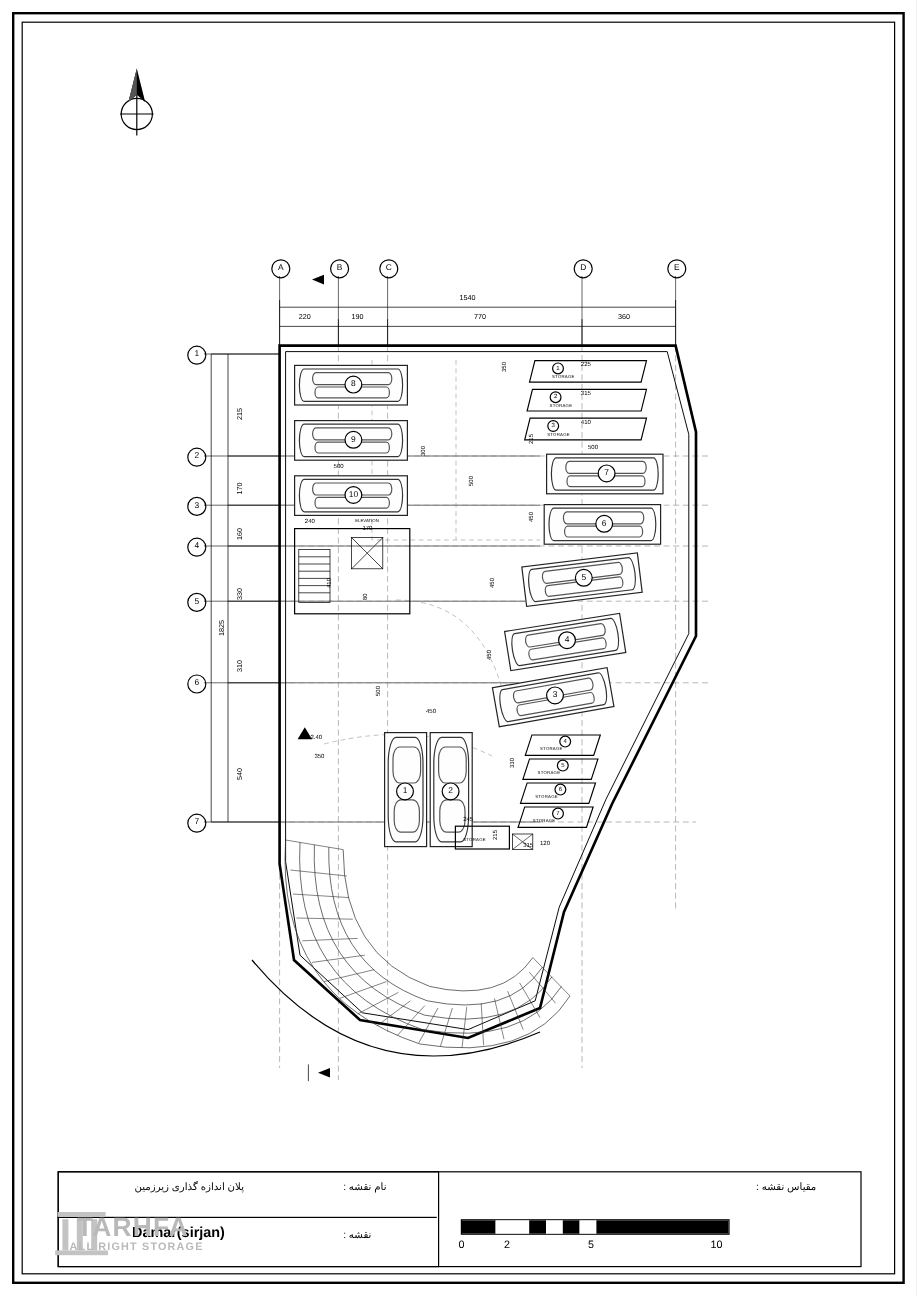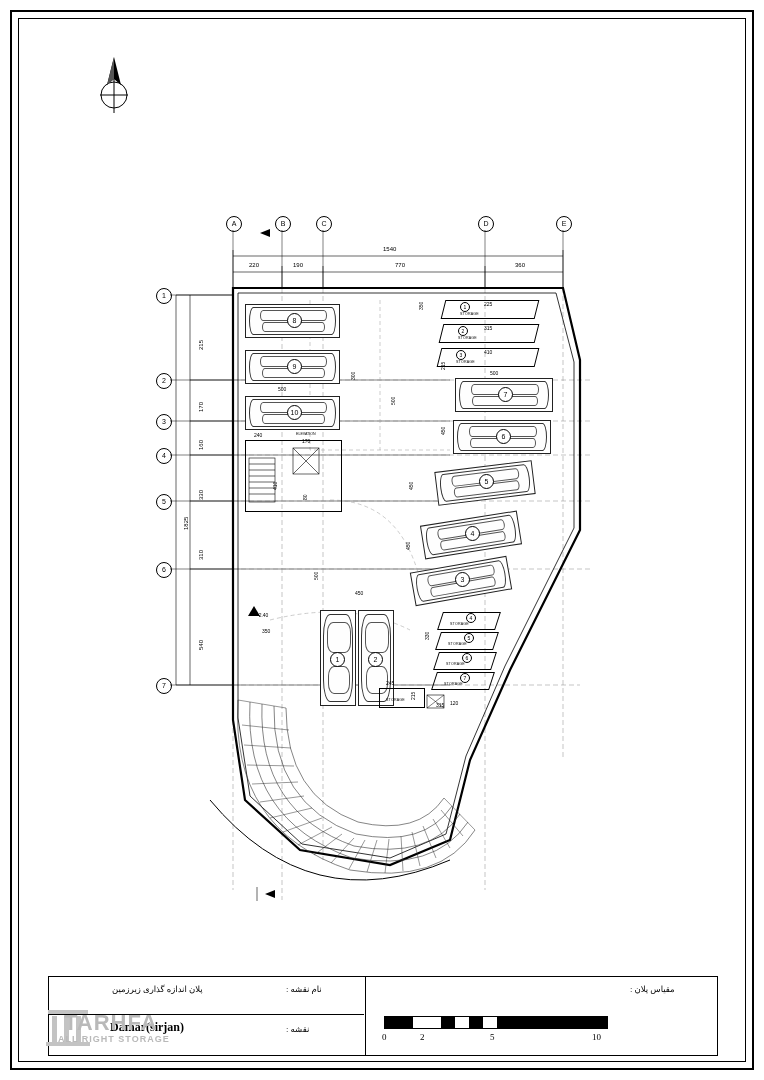--- a/index.html
+++ b/index.html
@@ -45,21 +45,21 @@
   }
   .stlabel{position:absolute;font-size:3.6px;letter-spacing:.2px;}
   .snum{position:absolute;width:8px;height:8px;border:1px solid #000;border-radius:50%;
     background:#fff;font-size:5px;line-height:8px;text-align:center;}
 
   .lbl{position:absolute;font-size:5px;color:#000;white-space:nowrap;}
   .lbl.v{transform:rotate(-90deg);transform-origin:left top;}
 
   
   .tb{position:absolute;border:1px solid #000;}
-  .tb-txt{position:absolute;font-size:8.5px;color:#000;font-family:Liberation Serif, serif;}
+  .tb-txt{position:absolute;font-size:8.5px;color:#000;}
   .rtl{direction:rtl;unicode-bidi:bidi-override;}
 
   .scalebar{position:absolute;display:flex;height:11px;border:1px solid #000;}
   .scalebar div{height:100%;}
 
   .wm{position:absolute;color:#b9b9b9;font-weight:bold;}
 </style>
 </head>
 <body>
 
@@ -348,21 +348,21 @@
 
   <div class="tb" style="left:48px;top:976px;width:668px;height:78px;"></div>
   <div class="tb" style="left:48px;top:976px;width:316px;height:78px;"></div>
   <div class="tb" style="left:48px;top:1014px;width:316px;height:0px;border-width:1px 0 0 0;"></div>
 
   <div class="tb-txt rtl" style="left:286px;top:984px;">نام نقشه :</div>
   <div class="tb-txt rtl" style="left:112px;top:984px;">پلان اندازه گذاری زیرزمین</div>
   <div class="tb-txt rtl" style="left:286px;top:1024px;">نقشه :</div>
   <div class="tb-txt" style="left:110px;top:1020px;font-weight:bold;font-size:12px;">Damar(sirjan)</div>
 
-  <div class="tb-txt rtl" style="left:630px;top:984px;">مقیاس پلان :</div>
+  <div class="tb-txt rtl" style="left:630px;top:984px;">مقیاس نقشه :</div>
 
   <div class="scalebar" style="left:384px;top:1016px;width:222px;">
     <div style="width:28px;background:#000;"></div>
     <div style="width:28px;background:#fff;"></div>
     <div style="width:14px;background:#000;"></div>
     <div style="width:14px;background:#fff;"></div>
     <div style="width:14px;background:#000;"></div>
     <div style="width:14px;background:#fff;"></div>
     <div style="width:110px;background:#000;"></div>
   </div>

